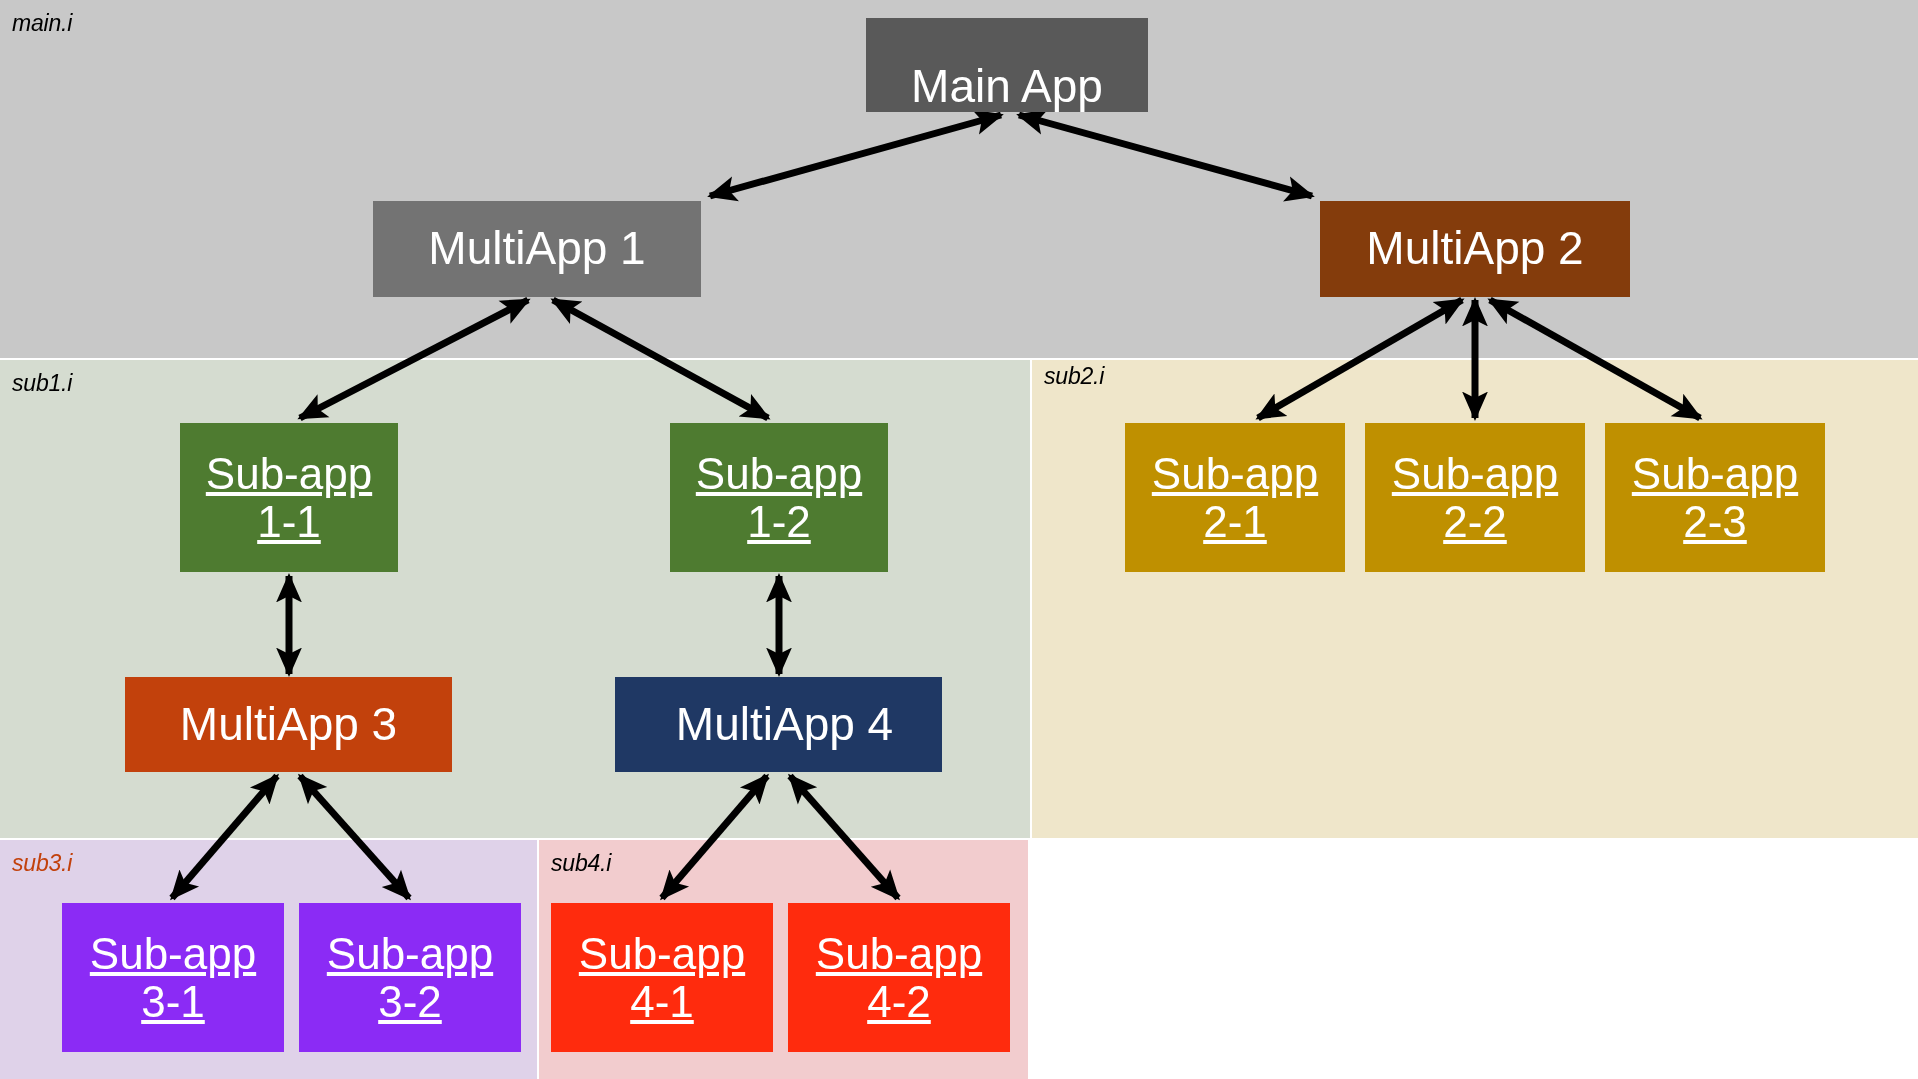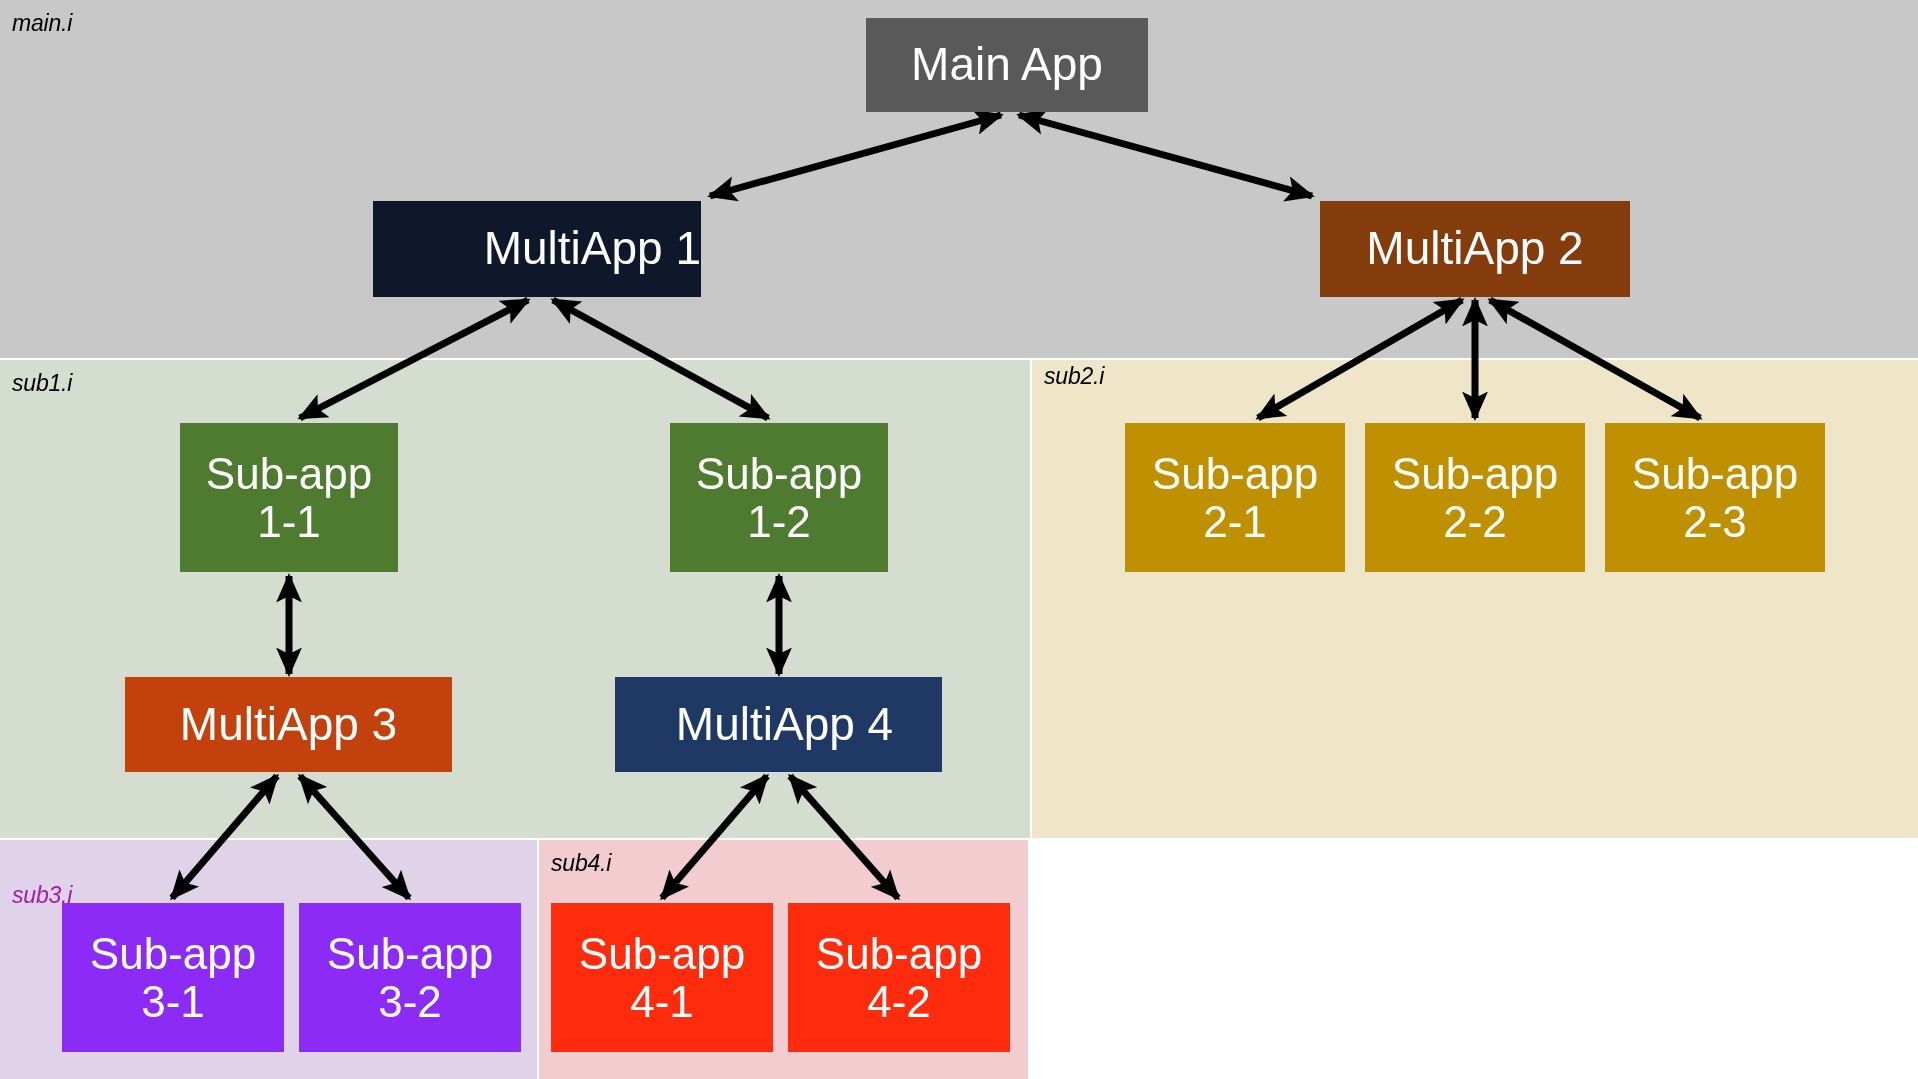--- a/index.html
+++ b/index.html
@@ -33,21 +33,21 @@
     display: flex;
     align-items: center;
     justify-content: center;
     text-align: center;
     color: #ffffff;
     line-height: 1.08;
     white-space: pre-line;
     z-index: 3;
   }
   .node-lg { font-size: 46px; }
-  .node-md { font-size: 44px; }
+  .node-md { font-size: 44px; text-decoration: underline; }
   svg.edges {
     position: absolute;
     left: 0; top: 0;
     width: 1918px; height: 1079px;
     z-index: 2;
     pointer-events: none;
   }
 </style>
 </head>
 <body>
@@ -55,21 +55,21 @@
 <div id="stage">
 
   <div id="panels">
       <div class="panel" style="left: 0px; top: 0px; width: 1918px; height: 358px; background: rgb(200, 200, 200);"></div>
       <div class="panel-label" style="left: 12px; top: 10px; color: rgb(0, 0, 0);">main.i</div>
       <div class="panel" style="left: 0px; top: 360px; width: 1030px; height: 478px; background: rgb(213, 220, 208);"></div>
       <div class="panel-label" style="left: 12px; top: 370px; color: rgb(0, 0, 0);">sub1.i</div>
       <div class="panel" style="left: 1032px; top: 360px; width: 886px; height: 478px; background: rgb(239, 230, 202);"></div>
       <div class="panel-label" style="left: 1044px; top: 363px; color: rgb(0, 0, 0);">sub2.i</div>
       <div class="panel" style="left: 0px; top: 840px; width: 537px; height: 239px; background: rgb(223, 210, 233);"></div>
-      <div class="panel-label" style="left: 12px; top: 850px; color: #a21caf; margin-top: 32px;">sub3.i</div>
+      <div class="panel-label" style="left: 12px; top: 850px; color: #c2410c;">sub3.i</div>
       <div class="panel" style="left: 539px; top: 840px; width: 489px; height: 239px; background: rgb(242, 204, 206);"></div>
       <div class="panel-label" style="left: 551px; top: 850px; color: rgb(0, 0, 0); text-align: right;">sub4.i</div>
     </div>
 
   <svg class="edges" viewBox="0 0 1918 1079">
     <defs>
       <marker id="ah-end" viewBox="0 0 10 10" refX="9" refY="5" markerWidth="4.2" markerHeight="4.2" orient="auto-start-reverse" markerUnits="strokeWidth">
         <path d="M 0 0.6 L 10 5 L 0 9.4 L 2.2 5 Z" fill="#000000"></path>
       </marker>
       <marker id="ah-start" viewBox="0 0 10 10" refX="9" refY="5" markerWidth="4.2" markerHeight="4.2" orient="auto-start-reverse" markerUnits="strokeWidth">
@@ -87,22 +87,22 @@
         <line x1="289" y1="576" x2="289" y2="674" stroke="#000000" stroke-width="7" marker-end="url(#ah-end)" marker-start="url(#ah-start)"></line>
         <line x1="779" y1="576" x2="779" y2="674" stroke="#000000" stroke-width="7" marker-end="url(#ah-end)" marker-start="url(#ah-start)"></line>
         <line x1="277" y1="776" x2="172" y2="898" stroke="#000000" stroke-width="7" marker-end="url(#ah-end)" marker-start="url(#ah-start)"></line>
         <line x1="300" y1="776" x2="409" y2="898" stroke="#000000" stroke-width="7" marker-end="url(#ah-end)" marker-start="url(#ah-start)"></line>
         <line x1="767" y1="776" x2="662" y2="898" stroke="#000000" stroke-width="7" marker-end="url(#ah-end)" marker-start="url(#ah-start)"></line>
         <line x1="790" y1="776" x2="898" y2="898" stroke="#000000" stroke-width="7" marker-end="url(#ah-end)" marker-start="url(#ah-start)"></line>
       </g>
   </svg>
 
   <div id="nodes">
-      <div class="node node-lg" style="left: 866px; top: 18px; width: 282px; height: 94px; background: rgb(89, 89, 89);"><span>Main App</span></div>
-      <div class="node node-lg" style="left: 373px; top: 201px; width: 328px; height: 96px; background: #0f172a; justify-content: flex-end;"><span>MultiApp 1</span></div>
+      <div class="node node-lg" style="left: 866px; top: 18px; width: 282px; height: 94px; background: rgb(89, 89, 89); align-items: flex-end;"><span>Main App</span></div>
+      <div class="node node-lg" style="left: 373px; top: 201px; width: 328px; height: 96px; background: #737373;"><span>MultiApp 1</span></div>
       <div class="node node-lg" style="left: 1320px; top: 201px; width: 310px; height: 96px; background: rgb(132, 60, 12);"><span>MultiApp 2</span></div>
       <div class="node node-md" style="left: 180px; top: 423px; width: 218px; height: 149px; background: rgb(78, 123, 48);"><span>Sub-app
 1-1</span></div>
       <div class="node node-md" style="left: 670px; top: 423px; width: 218px; height: 149px; background: rgb(78, 123, 48);"><span>Sub-app
 1-2</span></div>
       <div class="node node-lg" style="left: 125px; top: 677px; width: 327px; height: 95px; background: #c2410c;"><span>MultiApp 3</span></div>
       <div class="node node-lg" style="left: 615px; top: 677px; width: 327px; height: 95px; background: rgb(31, 56, 100); padding-left: 12px;"><span>MultiApp 4</span></div>
       <div class="node node-md" style="left: 1125px; top: 423px; width: 220px; height: 149px; background: rgb(191, 144, 0);"><span>Sub-app
 2-1</span></div>
       <div class="node node-md" style="left: 1365px; top: 423px; width: 220px; height: 149px; background: rgb(191, 144, 0);"><span>Sub-app

